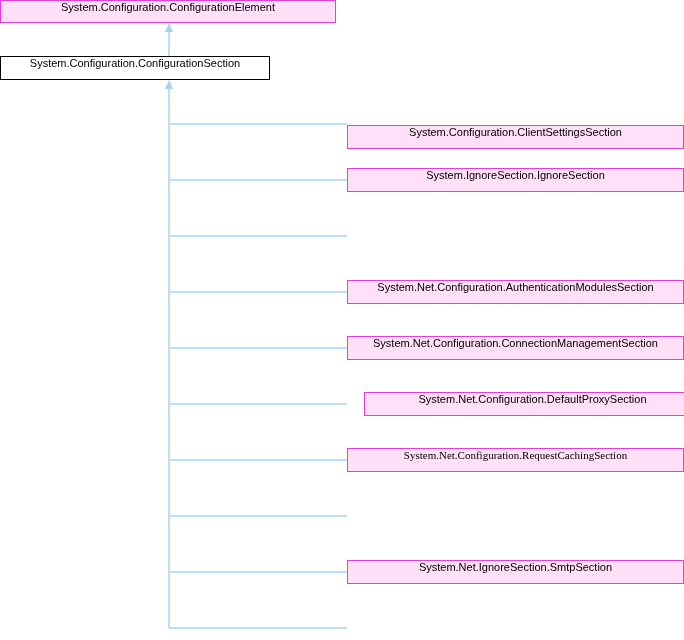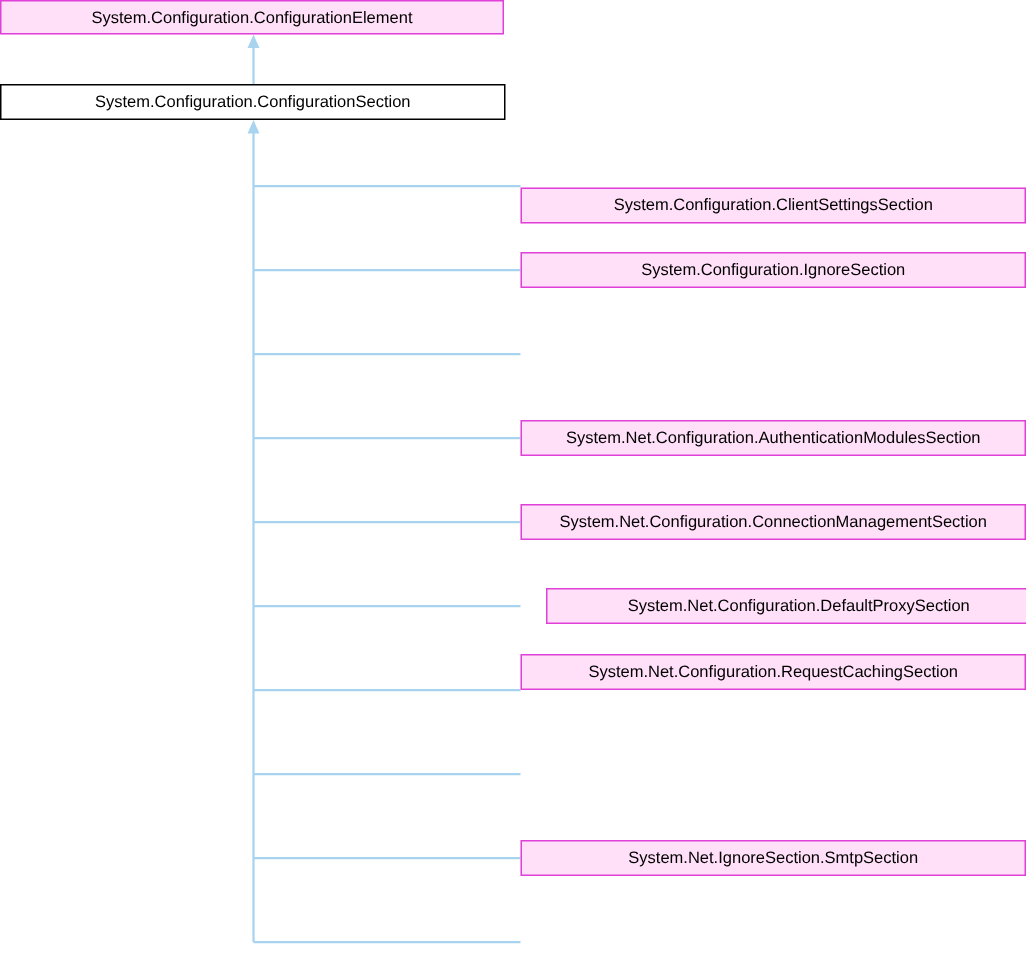--- a/index.html
+++ b/index.html
@@ -20,54 +20,54 @@
     left: 0;
     top: 0;
     width: 684px;
     height: 640px;
   }
   .class-box {
     position: absolute;
     box-sizing: border-box;
     height: 24px;
     display: flex;
-    align-items: center;
+    align-items: flex-start;
     justify-content: center;
     font-size: 11px;
     color: #000000;
     white-space: nowrap;
     cursor: pointer;
     background: #ffe0f8;
     border: 1px solid #e040d8;
   }
   .base-box {
     left: 0;
     top: 0;
     width: 336px;
     height: 23px;
   }
   .main-box {
     left: 0;
     top: 56px;
-    width: 337px;
+    width: 270px;
     height: 24px;
     background: #ffffff;
     border: 1px solid #000000;
   }
   .derived-box {
     left: 347px;
     width: 337px;
   }
   .d0 { top: 112px; margin-top: 13px; }
   .d1 { top: 168px; }
   .d2 { top: 224px; }
   .d3 { top: 280px; }
   .d4 { top: 336px; }
   .d5 { top: 392px; margin-left: 17px; }
-  .d6 { top: 436px; }
+  .d6 { top: 448px; font-family: Liberation Serif, serif; }
   .d7 { top: 504px; }
   .d8 { top: 560px; }
   .d9 { top: 616px; }
 </style>
 </head>
 <body>
 
 <div class="canvas">
 
   <svg class="connectors" width="684" height="640" viewBox="0 0 684 640" xmlns="http://www.w3.org/2000/svg">
@@ -95,21 +95,21 @@
   </div>
 
   <div class="class-box main-box">
     <span>System.Configuration.ConfigurationSection</span>
   </div>
 
   <div class="class-box derived-box d0">
     <span>System.Configuration.ClientSettingsSection</span>
   </div>
   <div class="class-box derived-box d1">
-    <span>System.Configuration.IgnoreSection</span>
+    <span>System.IgnoreSection.IgnoreSection</span>
   </div>
   <div class="class-box derived-box d4">
     <span>System.Net.Configuration.ConnectionManagementSection</span>
   </div>
   <div class="class-box derived-box d3">
     <span>System.Net.Configuration.AuthenticationModulesSection</span>
   </div>
   <div class="class-box derived-box d5">
     <span>System.Net.Configuration.DefaultProxySection</span>
   </div>

